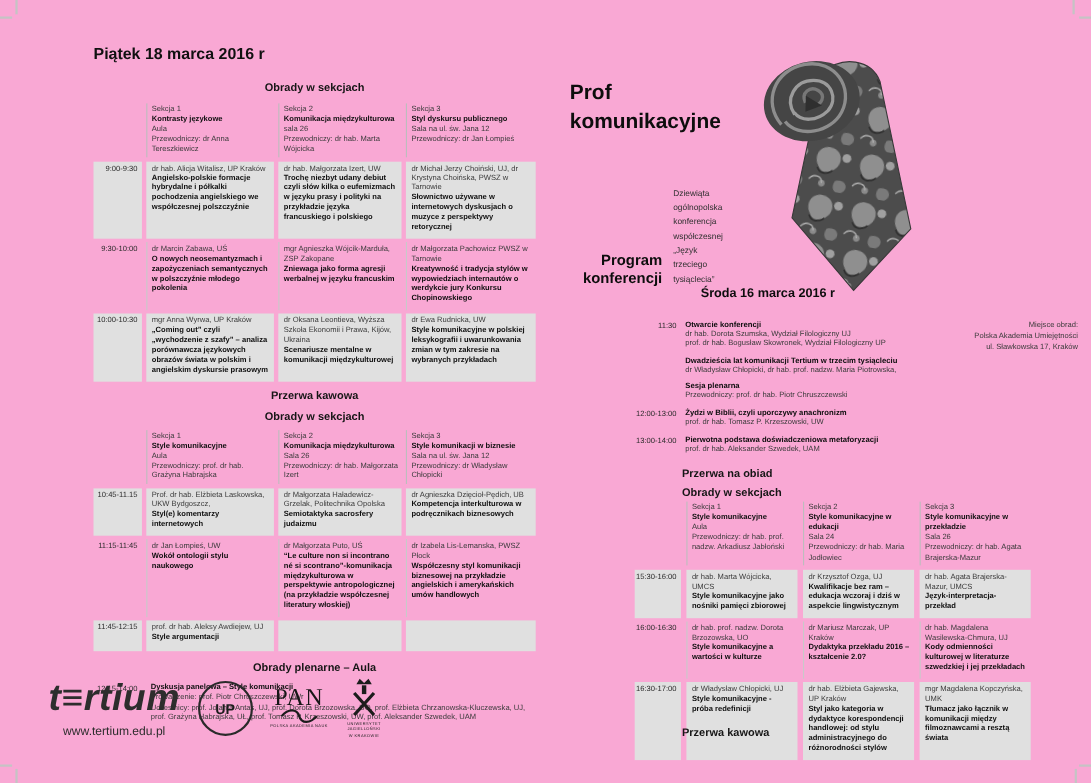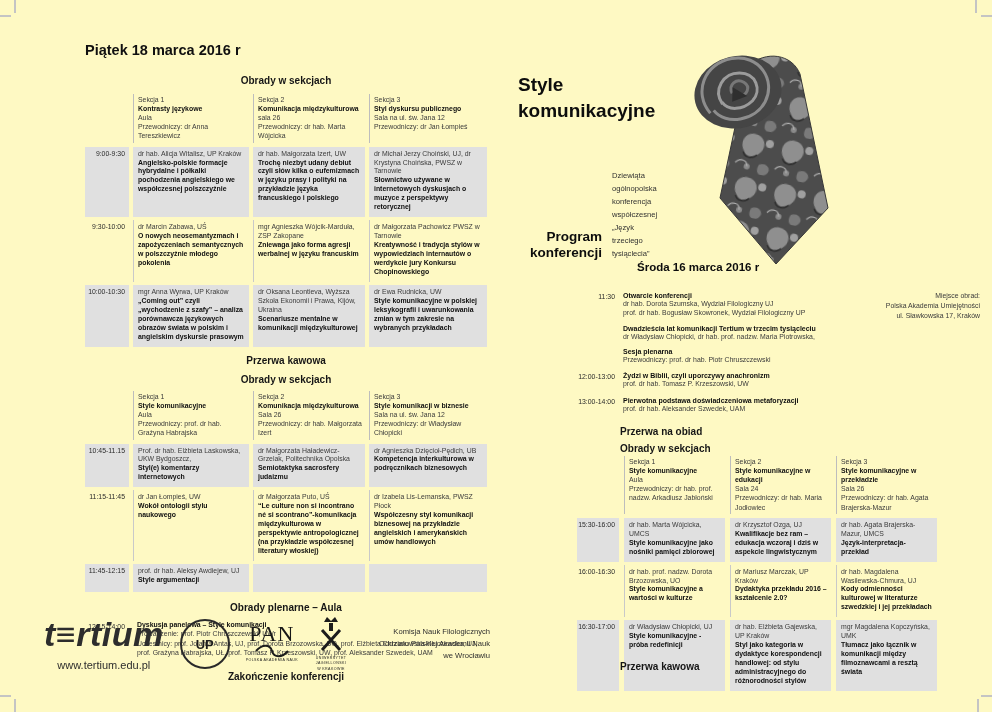--- a/index.html
+++ b/index.html
@@ -1,16 +1,16 @@
 <!DOCTYPE html>
 <html><head>
 <meta charset="utf-8">
 <style>
   html,body{margin:0;padding:0;background:#888;}
-  #canvas{position:relative;width:992px;height:712px;background:#fef9c3;overflow:hidden;
+  #canvas{position:relative;width:992px;height:712px;background:#f9a8d4;overflow:hidden;
           font-family:"Liberation Sans",sans-serif;color:#2b2b2b;}
   
   .crop{position:absolute;background:#c4c4c4;}
   
   .lbl{font-weight:bold;font-size:10px;color:#161616;text-align:center;}
   
   #left{position:absolute;left:85px;top:42px;width:402px;}
   .bigdate{font-size:14.5px;font-weight:bold;color:#101010;margin:0 0 17px 0;}
   .grid-l{display:grid;grid-template-columns:44px 116px 112px 118px;column-gap:4px;}
   .grid-r{display:grid;grid-template-columns:42px 101px 101px 101px;column-gap:5px;}
@@ -215,21 +215,20 @@
   <div class="grid-l" style="grid-template-columns:44px 354px;">
     <div class="time">12:15-14:00</div>
     <div class="plenwide">
       <span class="tt">Dyskusja panelowa – Style komunikacji</span>
       <span class="who">Prowadzenie: prof. Piotr Chruszczewski, UWr</span>
       <span class="who">Uczestnicy: prof. Jolanta Antas, UJ, prof. Dorota Brzozowska, UO, prof. Elżbieta Chrzanowska-Kluczewska, UJ,</span>
       <span class="who">prof. Grażyna Habrajska, UŁ, prof. Tomasz P. Krzeszowski, UW, prof. Aleksander Szwedek, UAM</span>
     </div>
   </div>
 
-  <div class="lbl" style="margin-top:14px;">Zakończenie konferencji</div>
 </div>
 
 <div id="footer">
   <div style="text-align:center;">
     <div class="brand"><span>t</span><span style="font-style:normal;">≡</span><span>rtium</span></div>
     <div class="brand-url">www.tertium.edu.pl</div>
   </div>
   <div class="logo">
     <div class="upcircle">UP</div>
   </div>
@@ -244,25 +243,20 @@
     <svg width="34" height="40" viewBox="0 0 34 40">
       <path d="M10 6 L13 1 L17 5 L21 1 L24 6 Z" fill="#1c1c1c"></path>
       <rect x="15" y="7" width="4" height="8" fill="#1c1c1c"></rect>
       <path d="M8 14 L26 34 M26 14 L8 34" stroke="#1c1c1c" stroke-width="3"></path>
     </svg>
     <div class="tiny">
       <div>UNIWERSYTET</div>
       <div>JAGIELLOŃSKI</div>
       <div>W KRAKOWIE</div>
     </div>
-  </div>
-  <div class="committee">
-    <div>Komisja Nauk Filologicznych</div>
-    <div>Oddziału Polskiej Akademii Nauk</div>
-    <div>we Wrocławiu</div>
   </div>
 </div>
 
 <svg id="tie" width="192" height="248" viewBox="0 0 192 248">
   <defs>
     <pattern id="pp" width="40" height="44" patternUnits="userSpaceOnUse" patternTransform="rotate(10)">
       <rect width="40" height="44" fill="#4c4c4c"></rect>
       <path d="M8 22 C2 12 10 2 20 5 C30 8 30 20 22 25 C15 29 11 28 8 22 Z" fill="#8f8f8f"></path>
       <path d="M22 25 C18 30 10 30 8 24" fill="none" stroke="#2e2e2e" stroke-width="1.5"></path>
       <path d="M26 34 C34 30 40 38 34 43 C28 47 22 42 26 34 Z" fill="#7a7a7a"></path>
@@ -275,21 +269,21 @@
   <g transform="rotate(-14 62 66)">
     <ellipse cx="62" cy="66" rx="44" ry="36" fill="#454545"></ellipse>
     <path d="M30 80 C18 56 36 30 64 32 C92 34 102 64 86 82 C72 98 42 96 34 78" fill="none" stroke="#8d8d8d" stroke-width="3"></path>
     <path d="M44 74 C38 58 52 44 68 48 C84 52 86 70 74 78 C62 85 48 82 44 72" fill="none" stroke="#9b9b9b" stroke-width="3"></path>
     <path d="M56 66 C54 56 64 52 70 58 C76 64 70 72 62 70" fill="none" stroke="#777777" stroke-width="3"></path>
     <path d="M58 60 L70 72 L54 74 Z" fill="#2f2f2f"></path>
   </g>
 </svg>
 
 <div id="r-title">
-  <div>Style</div>
+  <div>Prof</div>
   <div>komunikacyjne</div>
 </div>
 
 <div id="r-sub">
   <div>Dziewiąta</div>
   <div>ogólnopolska</div>
   <div>konferencja</div>
   <div>współczesnej</div>
   <div>„Język</div>
   <div>trzeciego</div>

